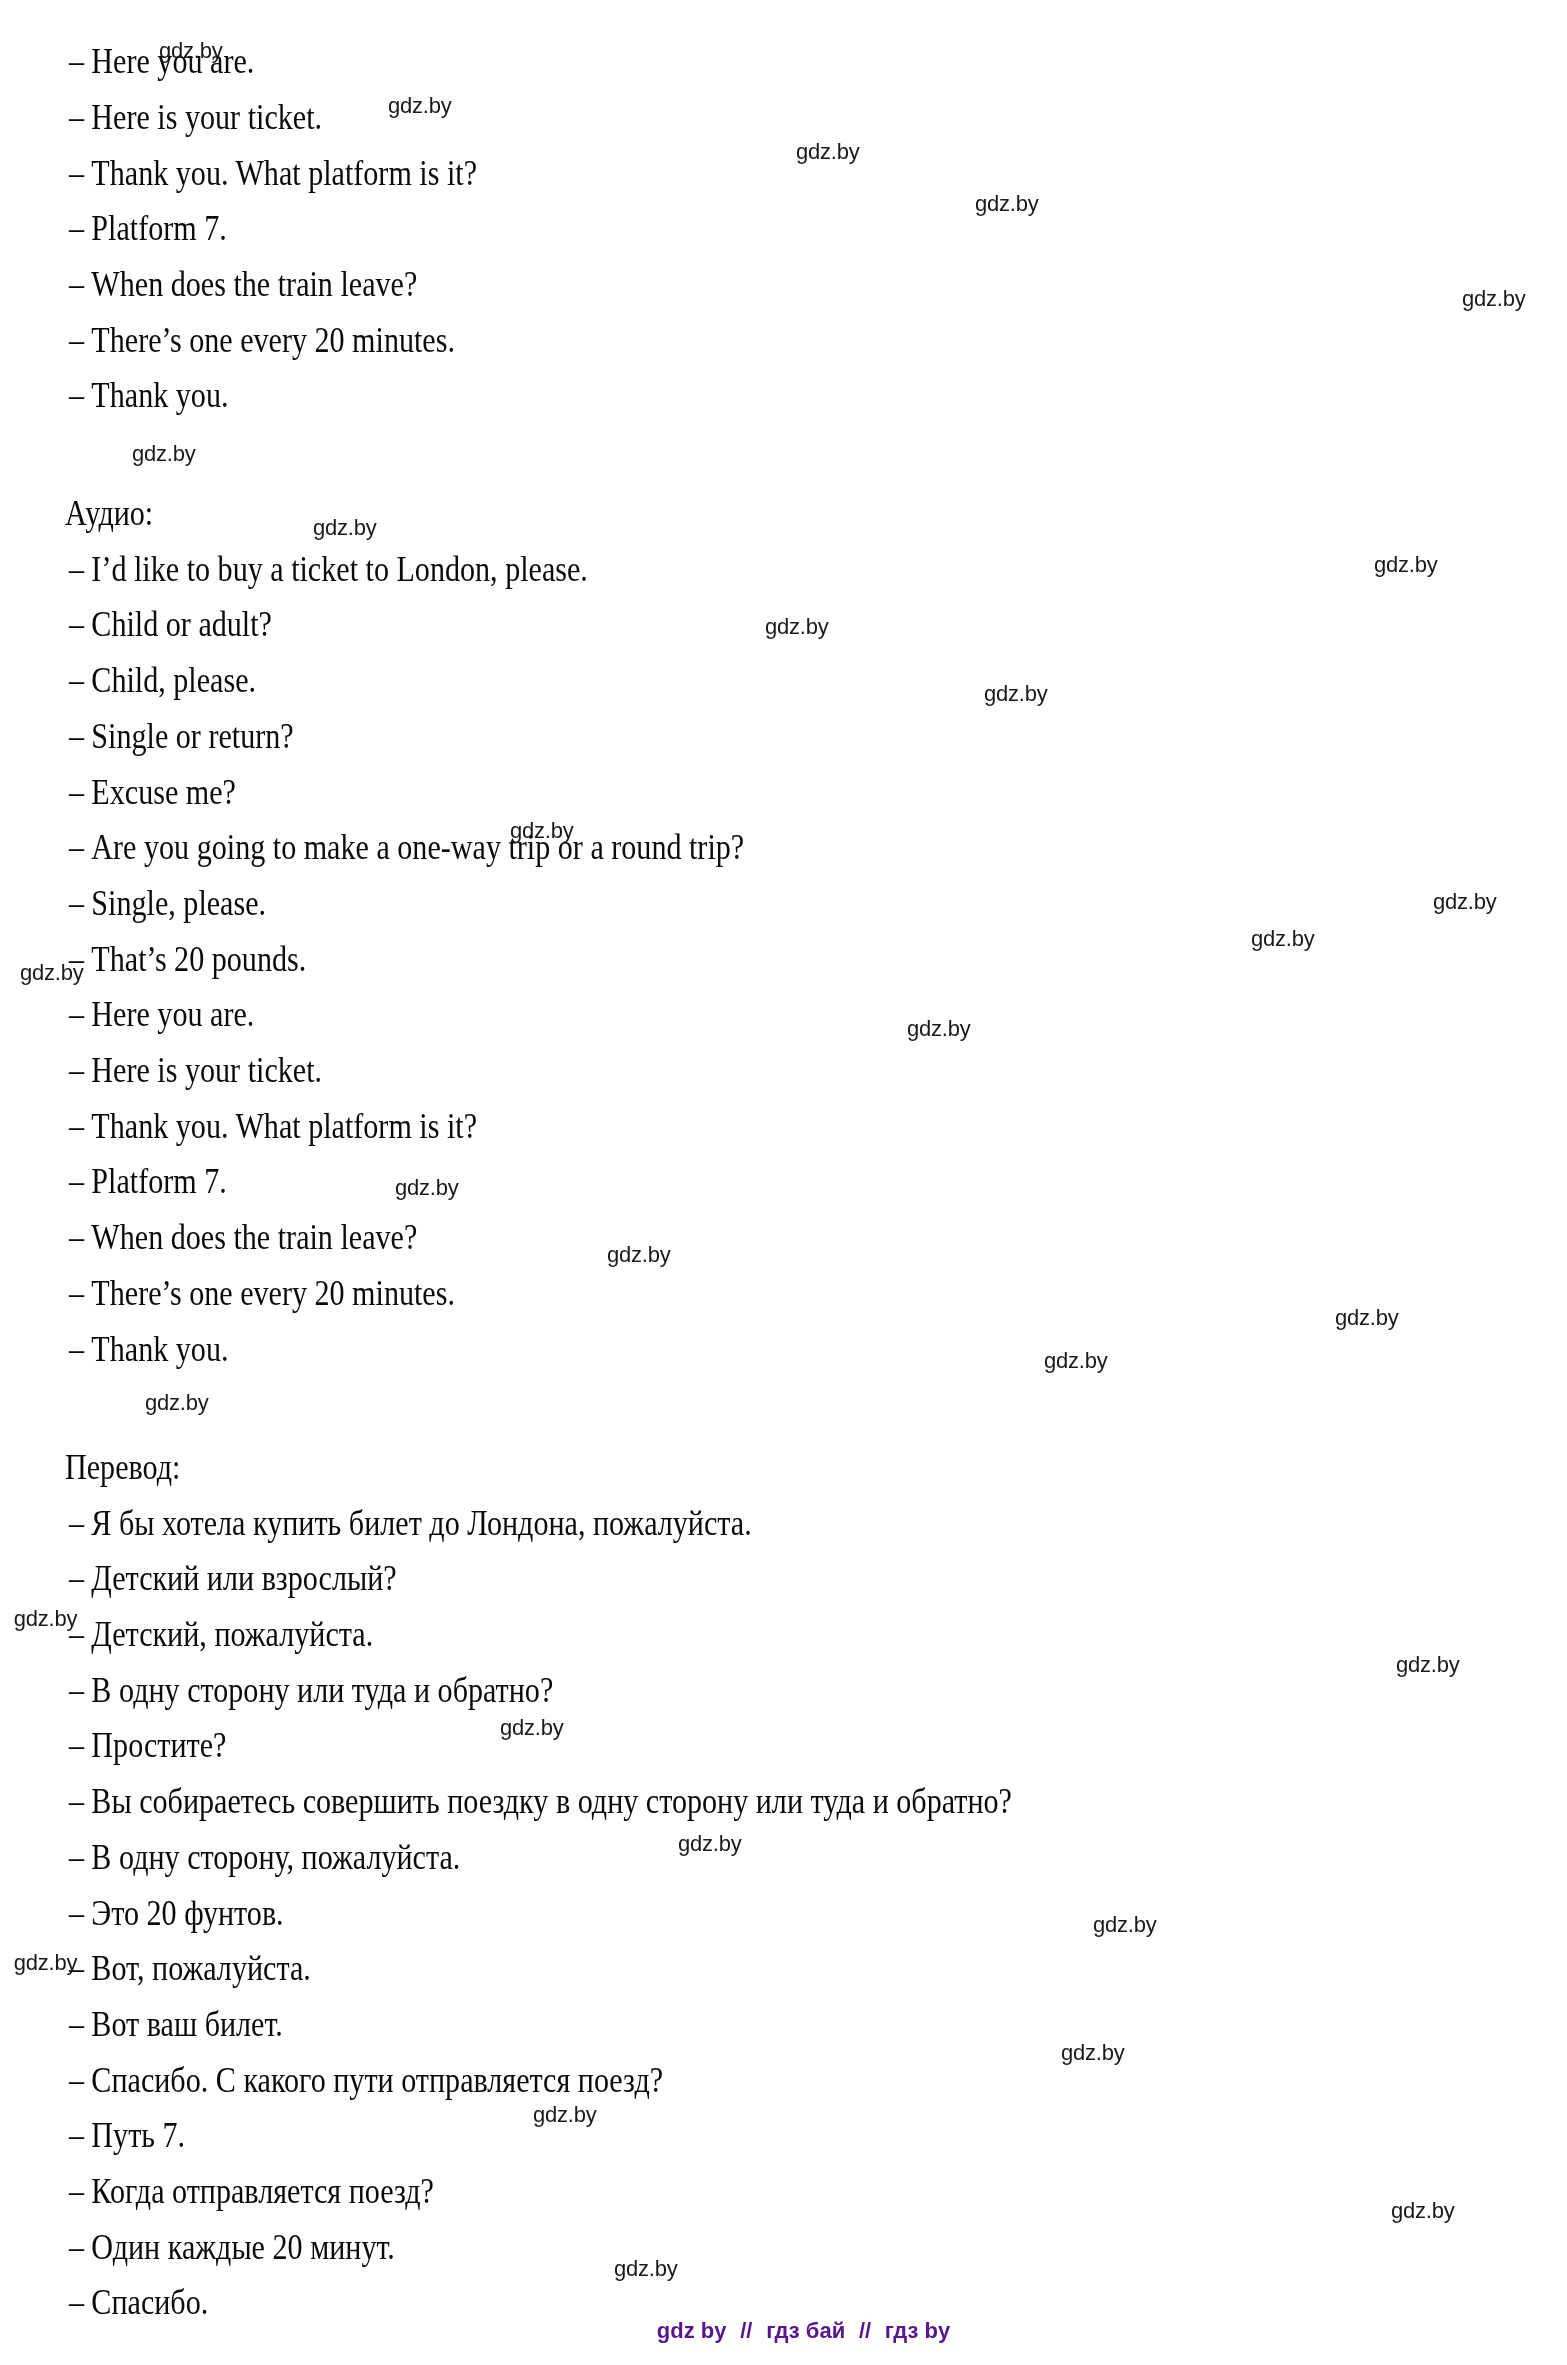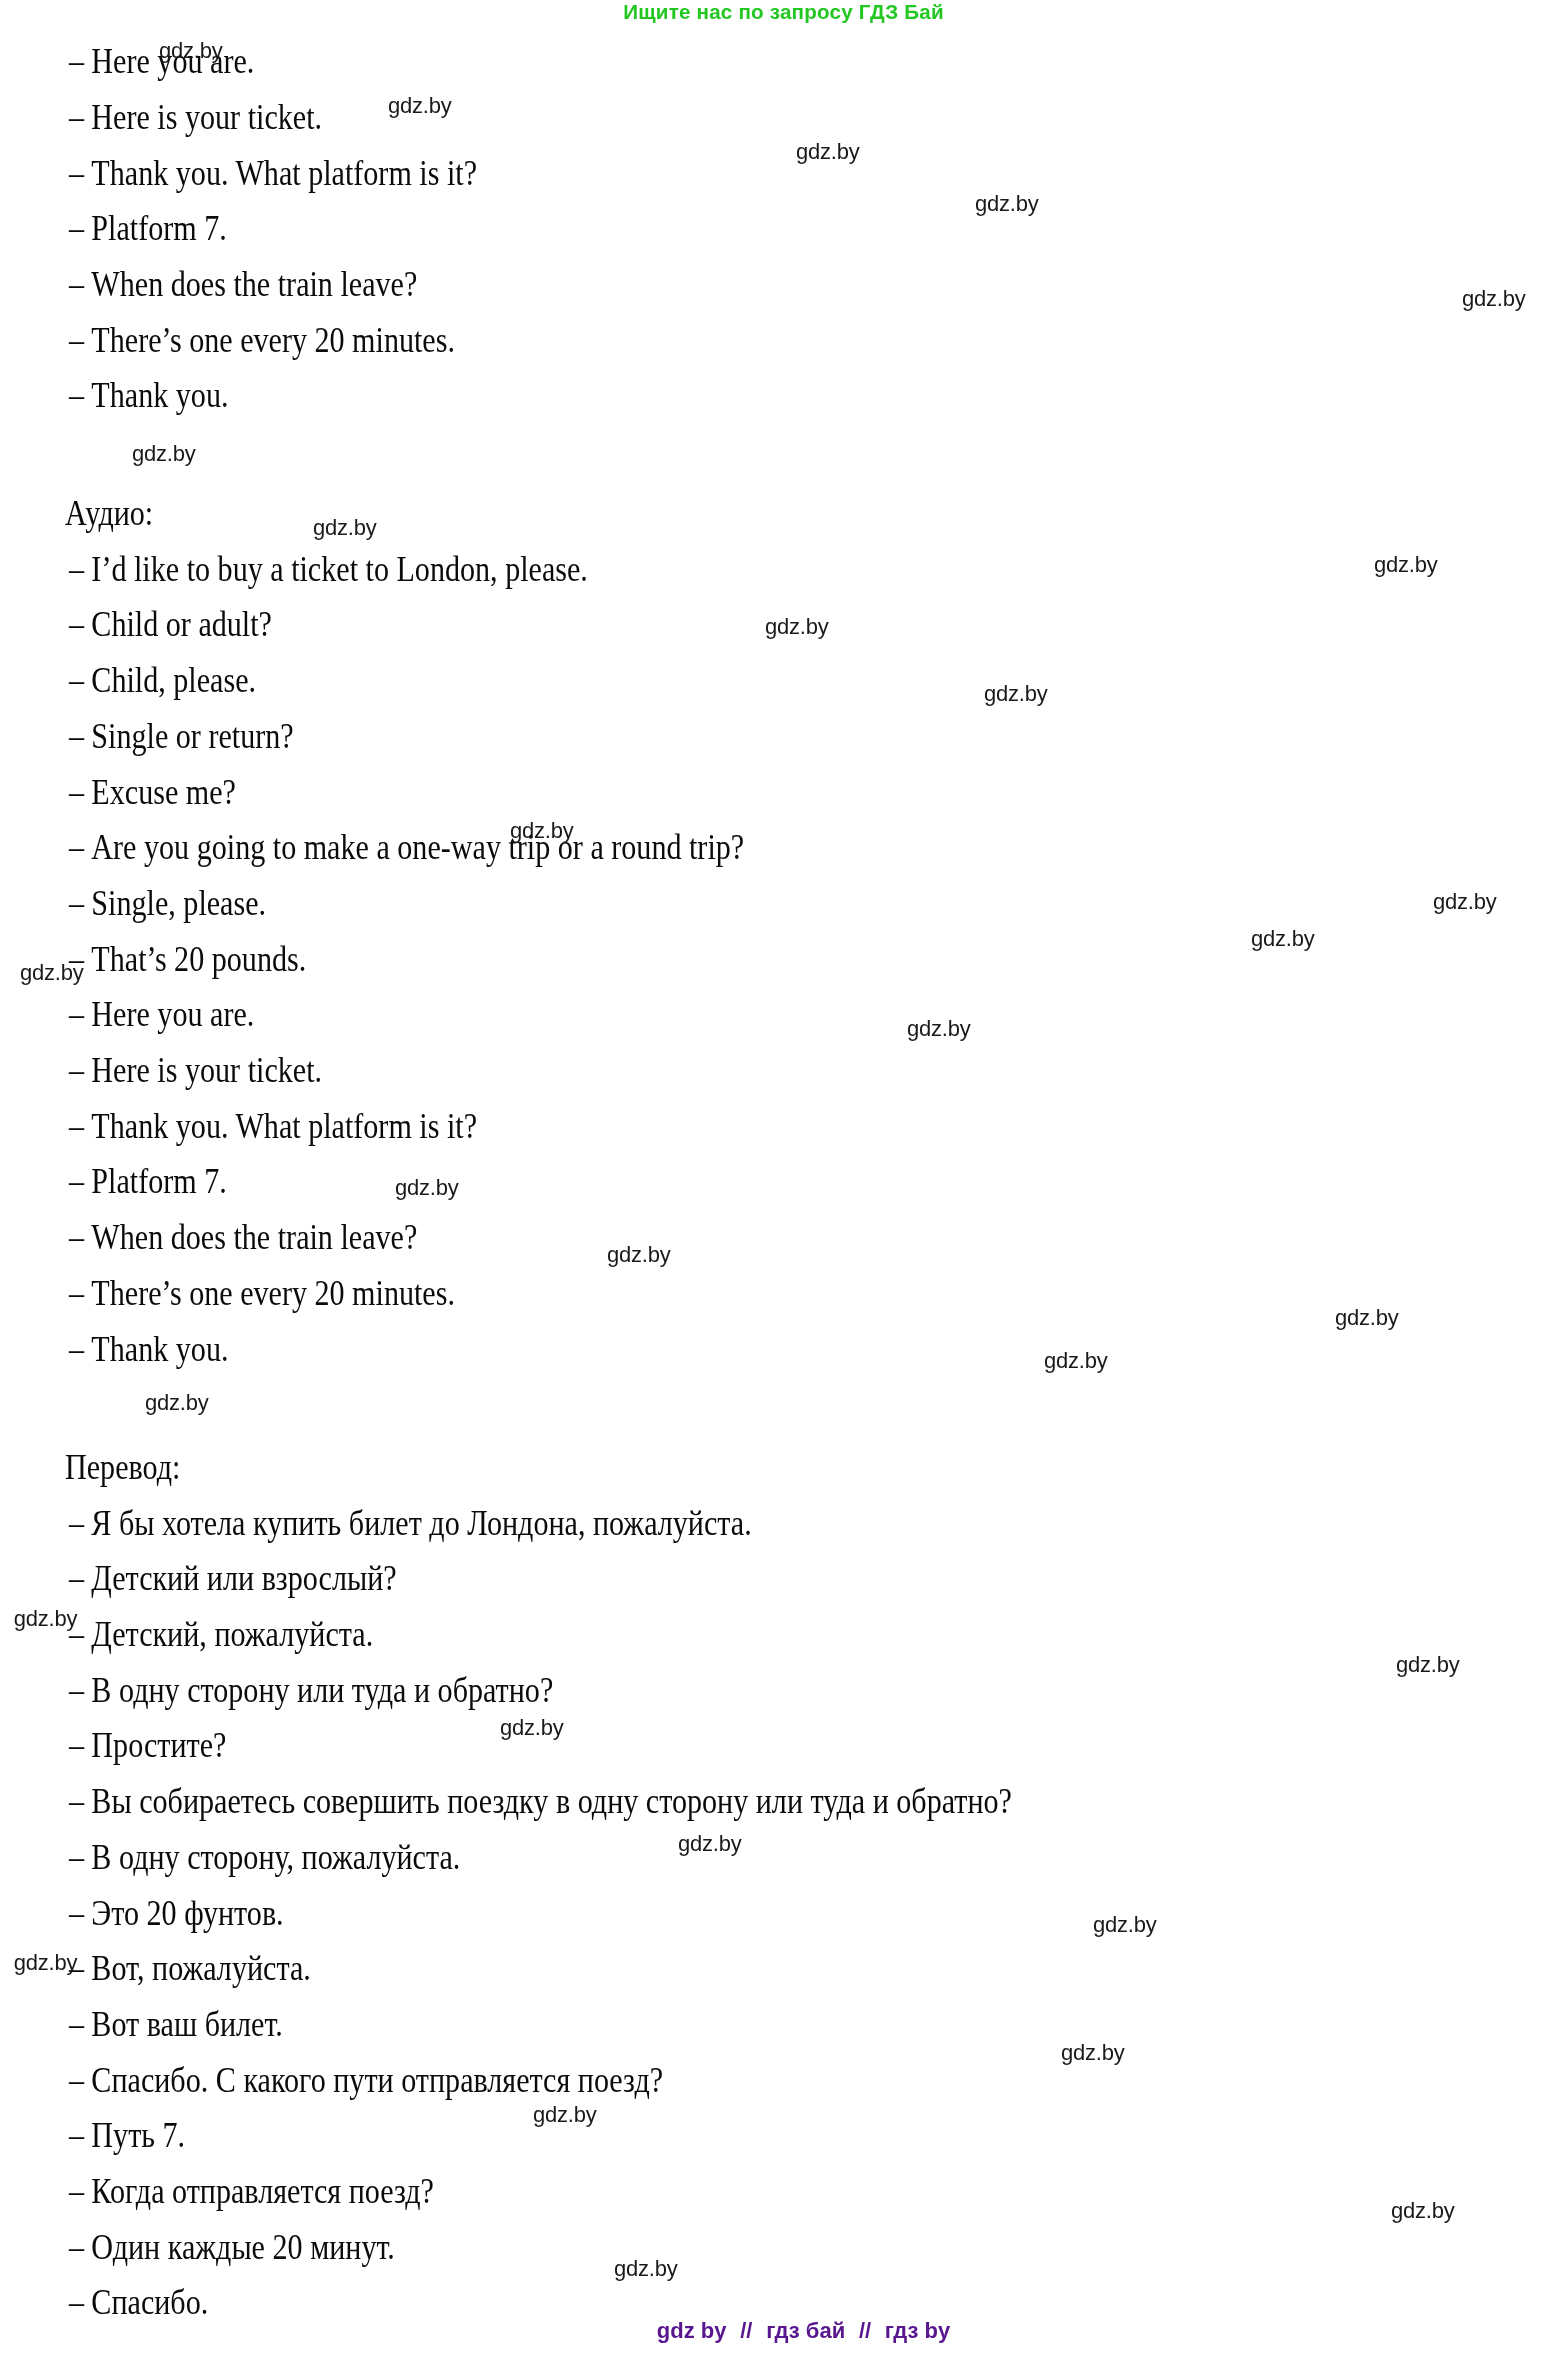--- a/index.html
+++ b/index.html
@@ -73,21 +73,20 @@
     color: #1a1a1a;
     white-space: nowrap;
     letter-spacing: -0.2px;
   }
 </style>
 </head>
 <body>
 
 <div id="page">
 
-  <div class="promo-header">Ищите нас по запросу ГДЗ Бай</div>
 
   <div class="line" style="top:44px; left:69px;"><span class="dash">–</span><span>Here you are.</span></div>
   <div class="line" style="top:100px; left:69px;"><span class="dash">–</span><span>Here is your ticket.</span></div>
   <div class="line" style="top:156px; left:69px;"><span class="dash">–</span><span>Thank you. What platform is it?</span></div>
   <div class="line" style="top:211px; left:69px;"><span class="dash">–</span><span>Platform 7.</span></div>
   <div class="line" style="top:267px; left:69px;"><span class="dash">–</span><span>When does the train leave?</span></div>
   <div class="line" style="top:323px; left:69px;"><span class="dash">–</span><span>There’s one every 20 minutes.</span></div>
   <div class="line" style="top:378px; left:69px;"><span class="dash">–</span><span>Thank you.</span></div>
 
   <div class="line heading" style="top:496px; left:65px;">Аудио:</div>

